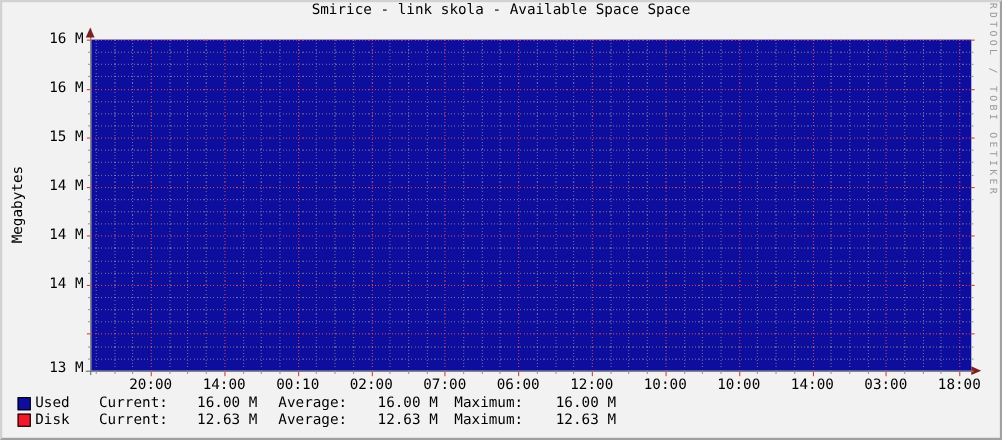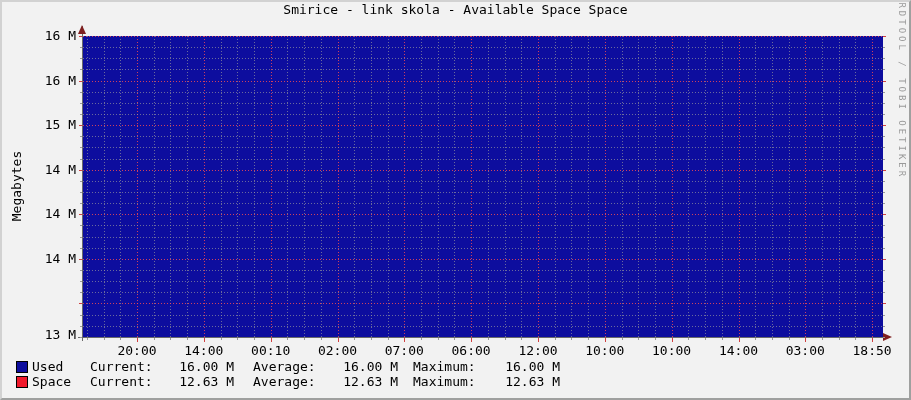--- a/index.html
+++ b/index.html
@@ -141,21 +141,21 @@
       <div class="abs x-label" style="left: 175.8px;">14:00</div>
       <div class="abs x-label" style="left: 242.7px;">00:10</div>
       <div class="abs x-label" style="left: 309.5px;">02:00</div>
       <div class="abs x-label" style="left: 376.3px;">07:00</div>
       <div class="abs x-label" style="left: 443.1px;">06:00</div>
       <div class="abs x-label" style="left: 510px;">12:00</div>
       <div class="abs x-label" style="left: 576.8px;">10:00</div>
       <div class="abs x-label" style="left: 643.6px;">10:00</div>
       <div class="abs x-label" style="left: 710.5px;">14:00</div>
       <div class="abs x-label" style="left: 777.3px;">03:00</div>
-      <div class="abs x-label" style="left: 844.1px;">18:50</div>
+      <div class="abs x-label" style="left: 844.1px;">18:00</div>
       <div class="abs y-label" style="top: 27px;">16 M</div>
       <div class="abs y-label" style="top: 71.6px;">16 M</div>
       <div class="abs y-label" style="top: 116.1px;">15 M</div>
       <div class="abs y-label" style="top: 160.7px;">14 M</div>
       <div class="abs y-label" style="top: 205.3px;">14 M</div>
       <div class="abs y-label" style="top: 249.8px;">14 M</div>
       <div class="abs y-label" style="top: 294.4px; margin-top: 32px;">13 M</div>
     </div>
   <div class="abs" id="ticks">
       <div class="abs tick" style="left: 84.9px; top: 336px; width: 1px; height: 2px;"></div>
@@ -270,21 +270,21 @@
         <div class="abs cell lg-name">Used</div>
         <div class="abs cell lg-h1">Current:</div>
         <div class="abs cell lg-v1">16.00 M</div>
         <div class="abs cell lg-h2">Average:</div>
         <div class="abs cell lg-v2">16.00 M</div>
         <div class="abs cell lg-h3">Maximum:</div>
         <div class="abs cell lg-v3">16.00 M</div>
       </div>
       <div class="legend-row" style="top: 15px;">
         <div class="abs swatch" style="background: rgb(240, 24, 43);"></div>
-        <div class="abs cell lg-name">Space</div>
+        <div class="abs cell lg-name">Disk</div>
         <div class="abs cell lg-h1">Current:</div>
         <div class="abs cell lg-v1">12.63 M</div>
         <div class="abs cell lg-h2">Average:</div>
         <div class="abs cell lg-v2">12.63 M</div>
         <div class="abs cell lg-h3">Maximum:</div>
         <div class="abs cell lg-v3">12.63 M</div>
       </div>
     </div>
 </div>
 

